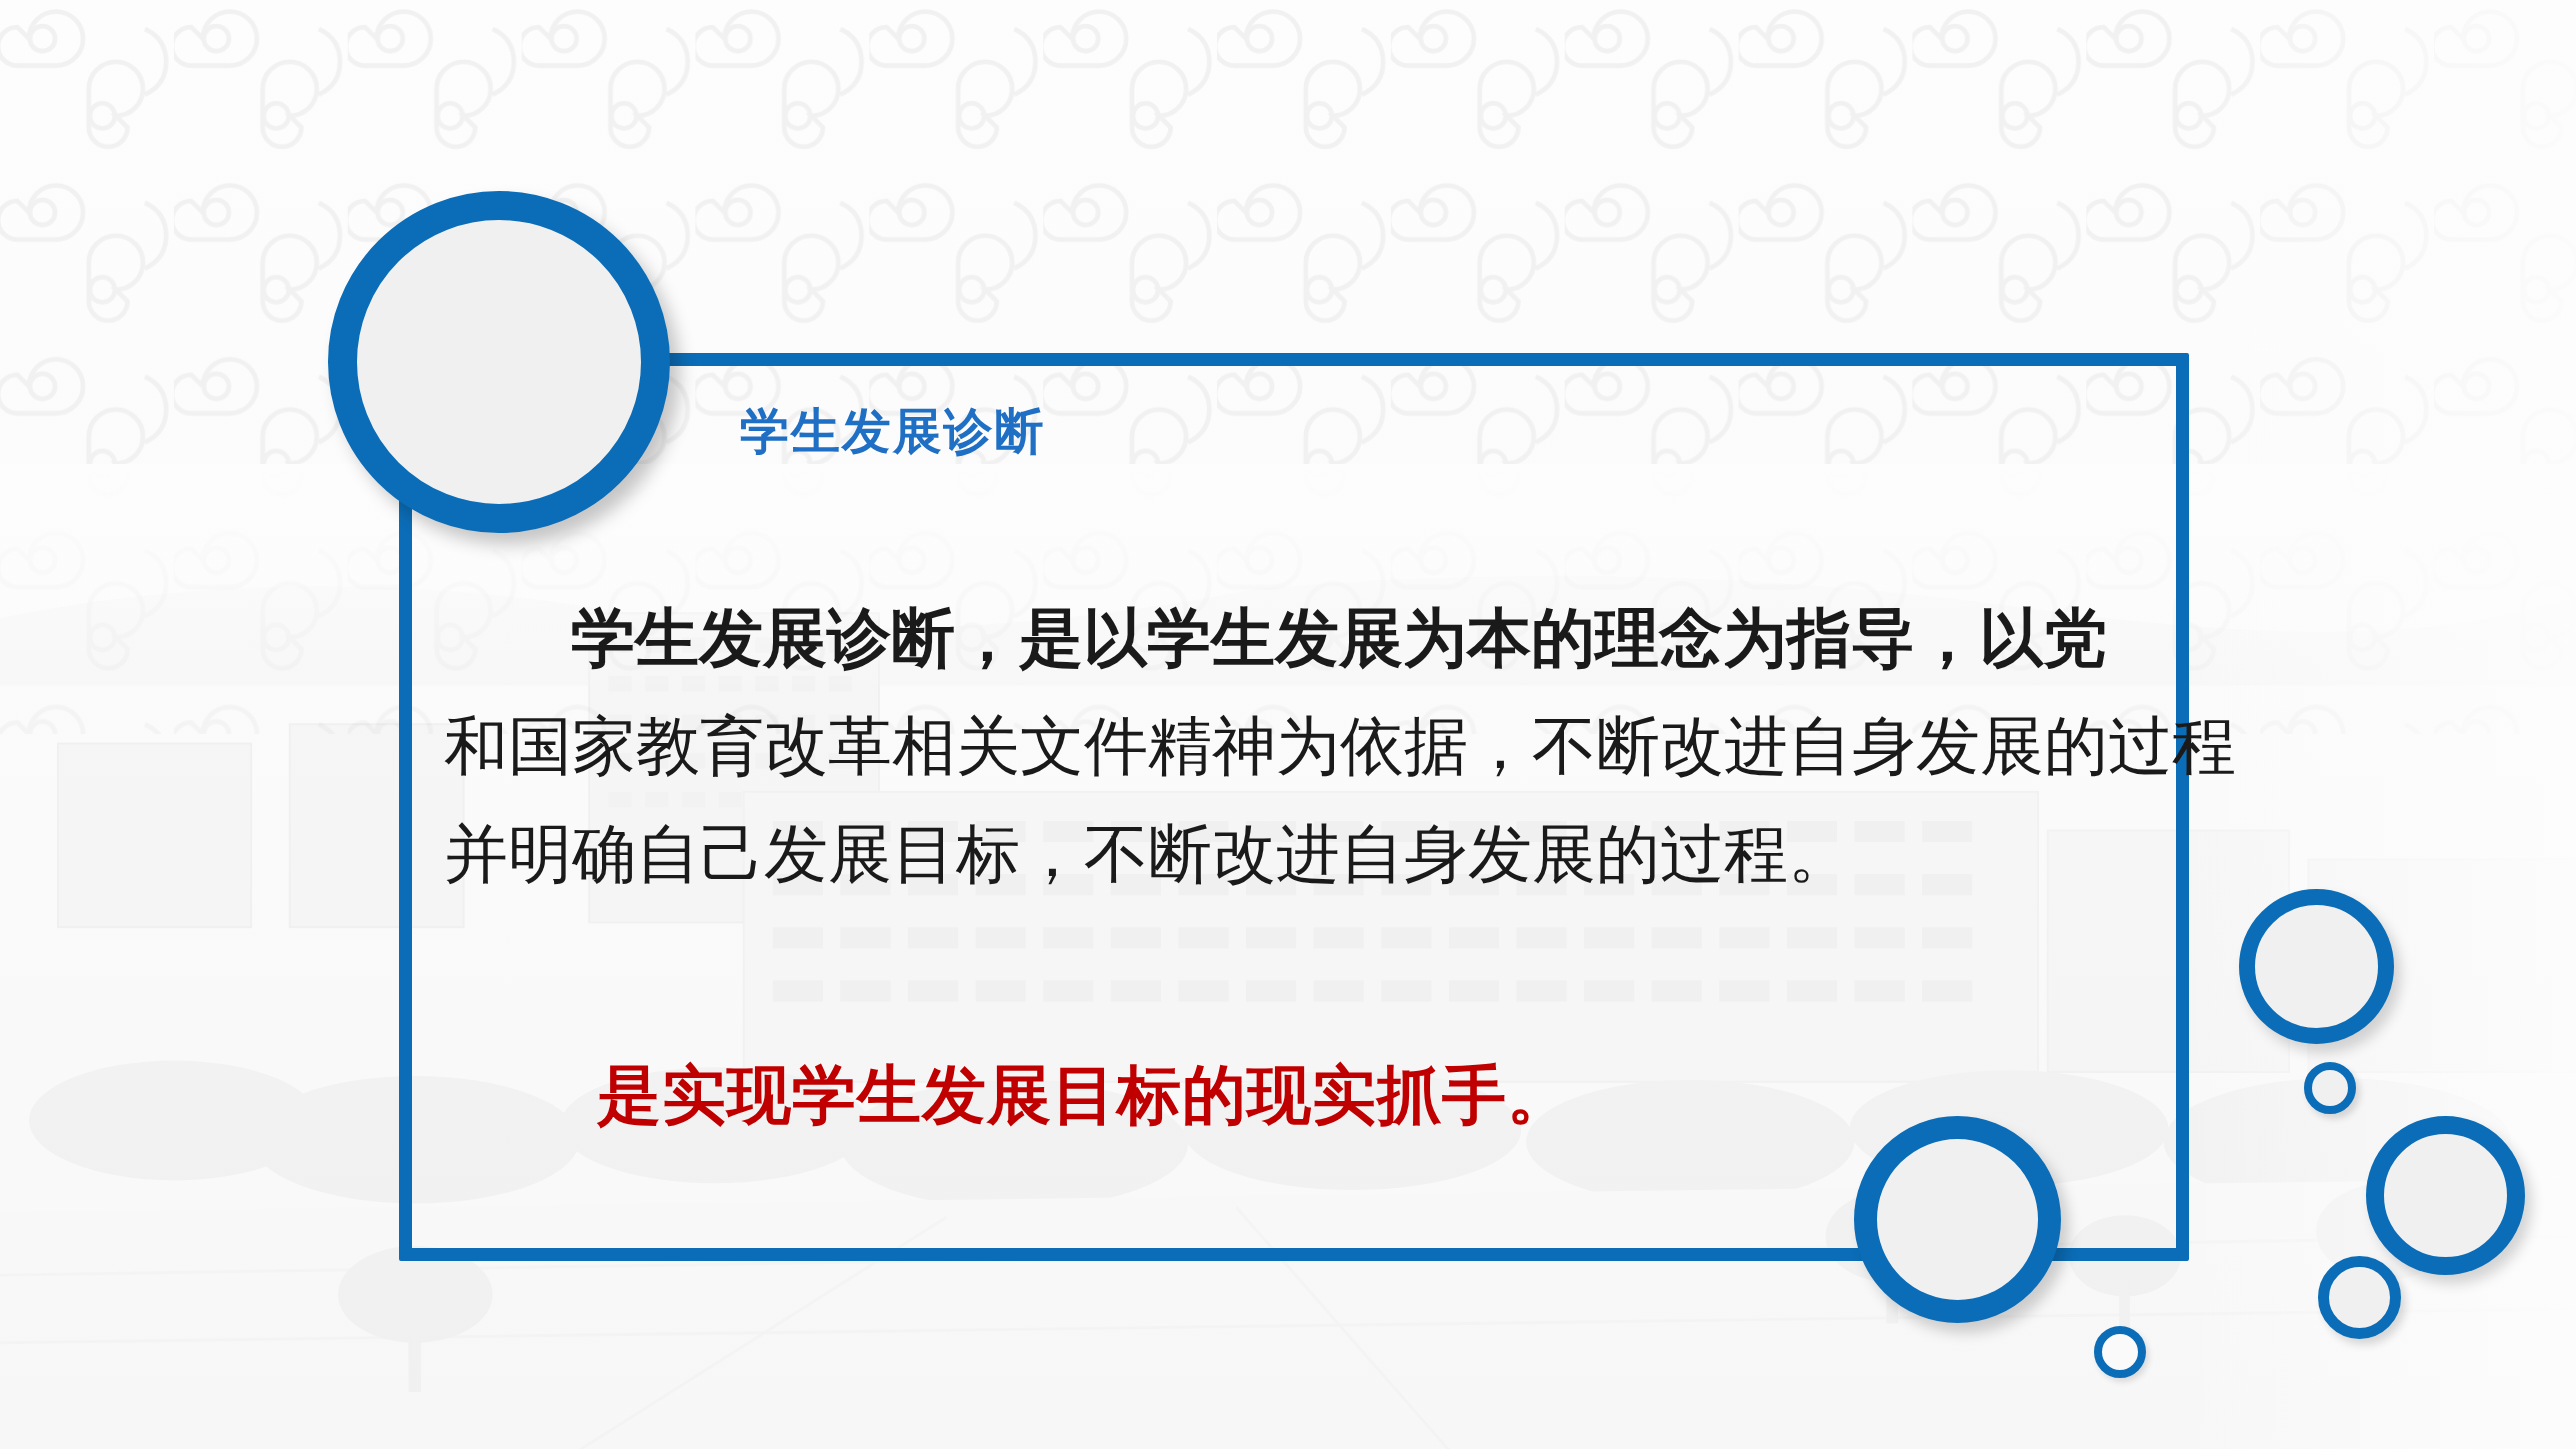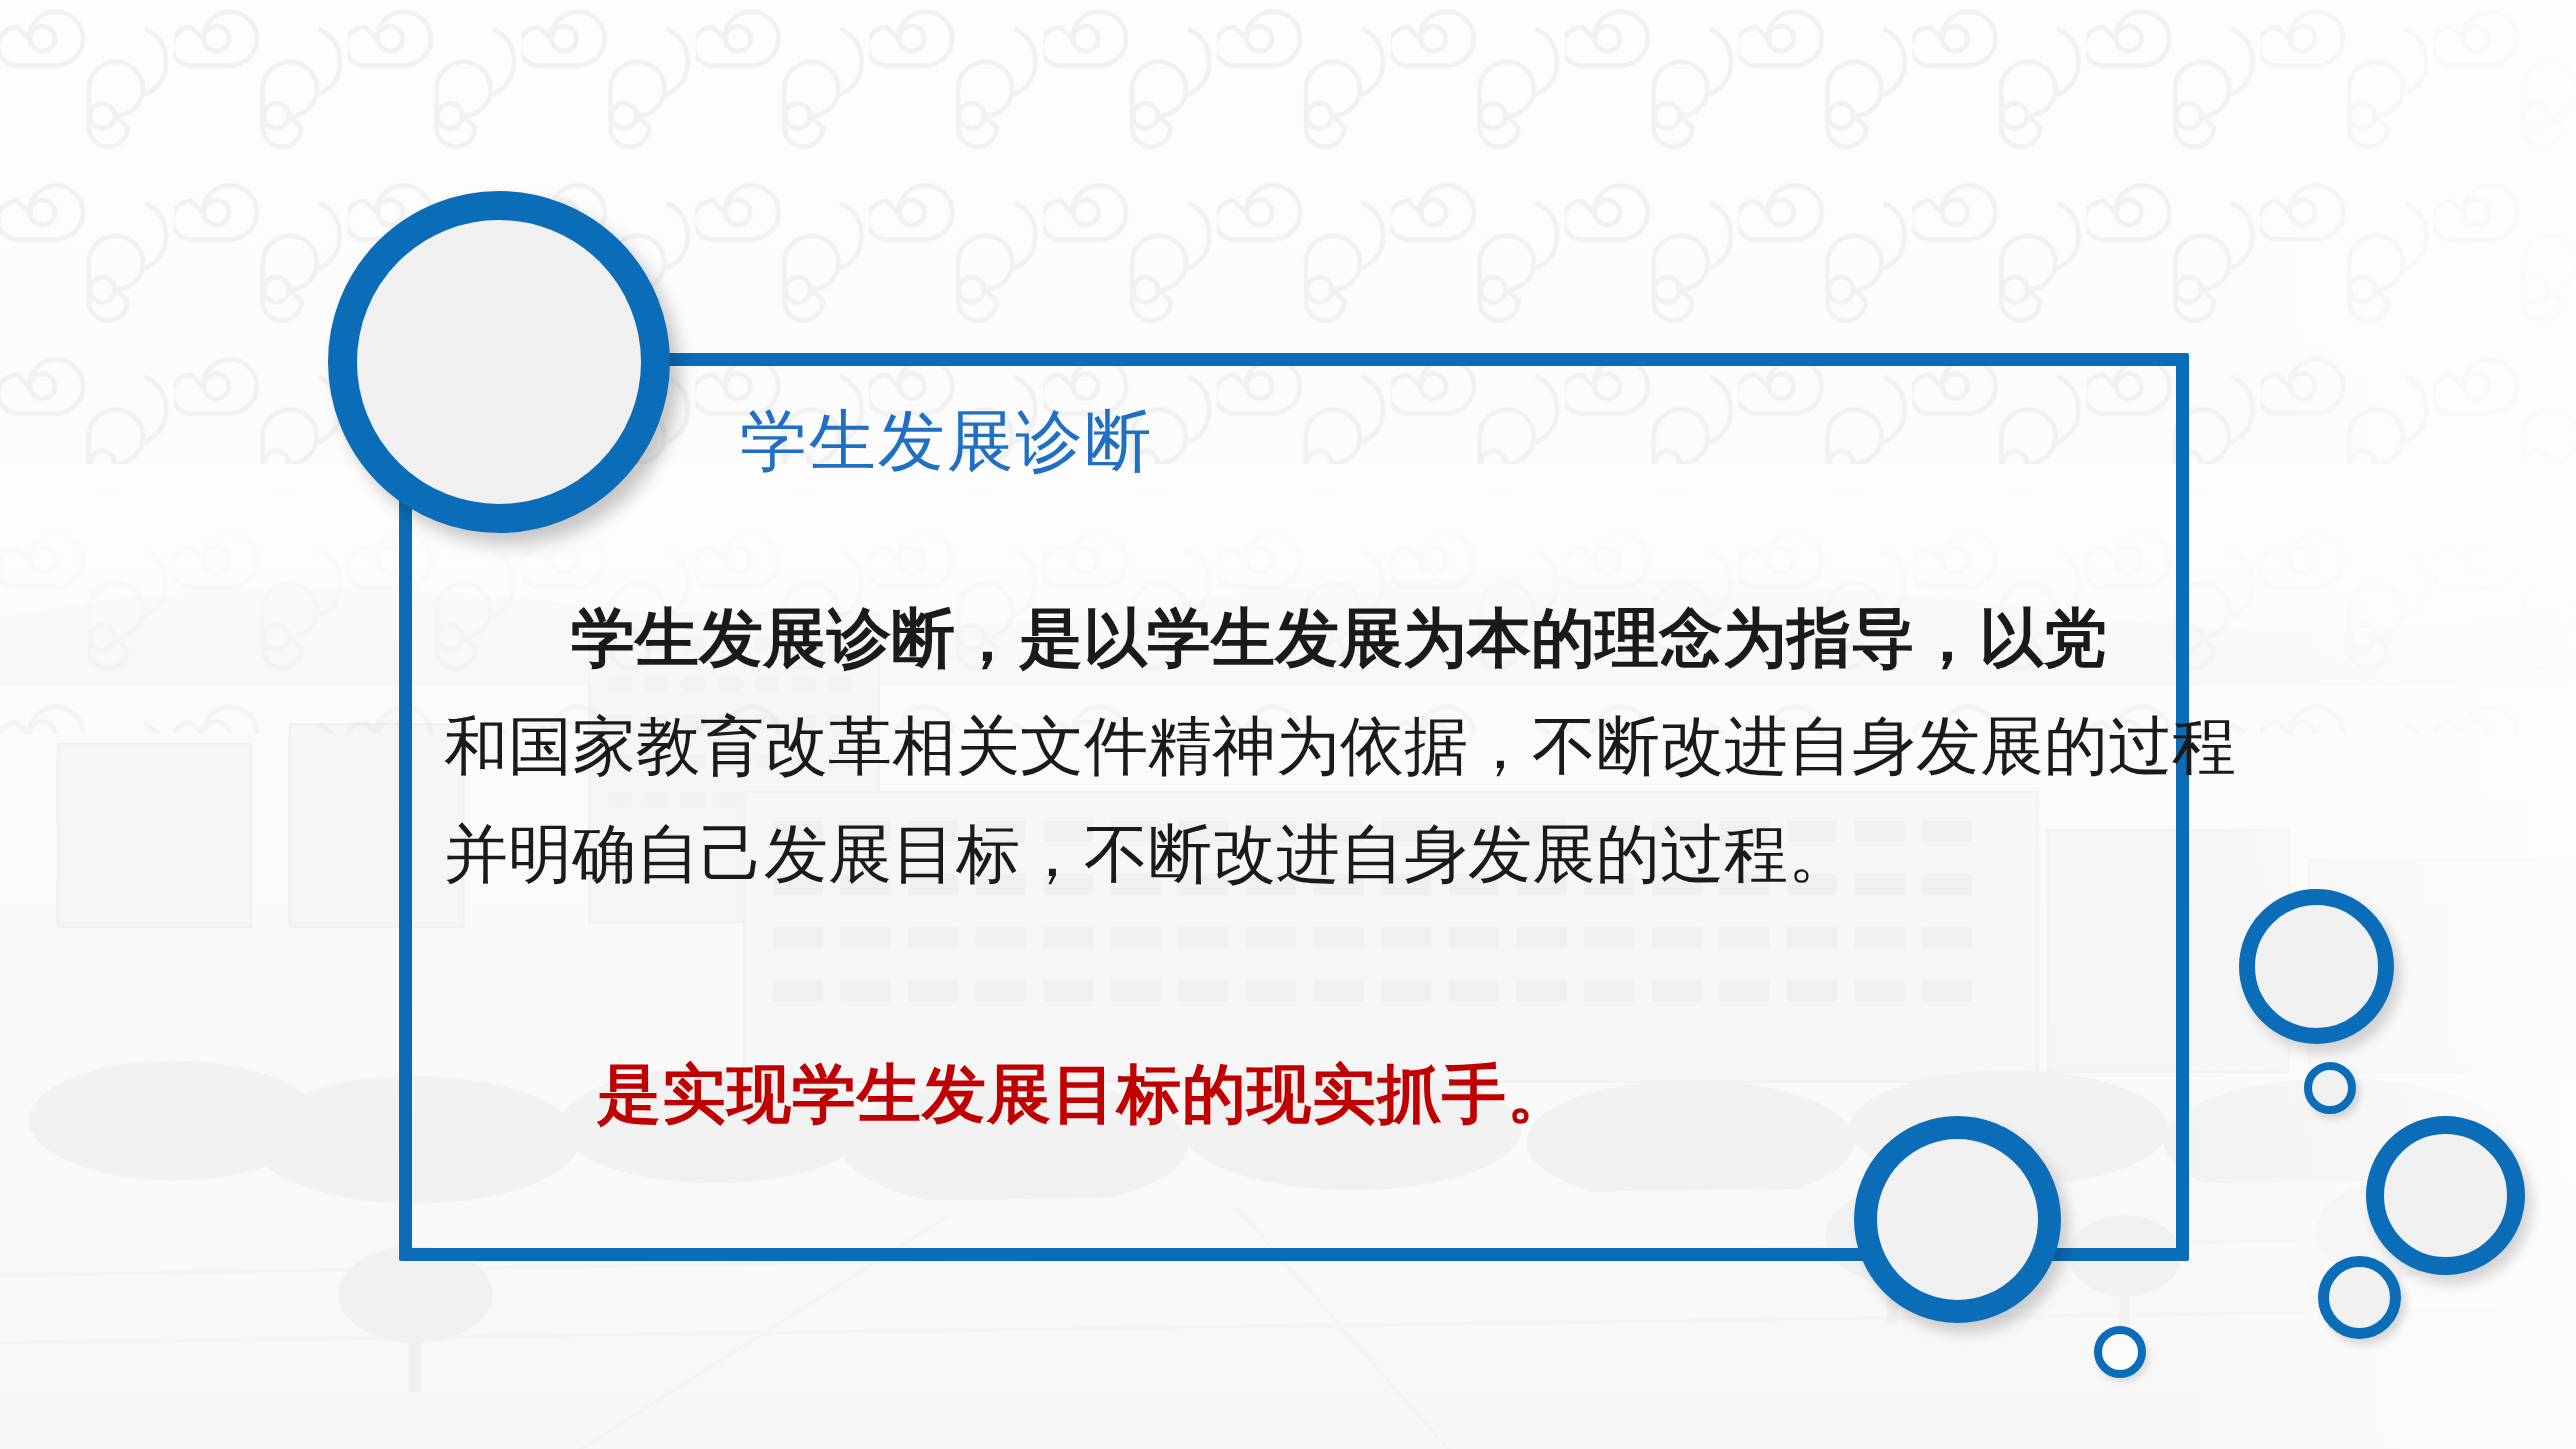--- a/index.html
+++ b/index.html
@@ -117,22 +117,22 @@
     border-width: 8.7px;
     background: rgba(250,250,250,0.9);
     box-shadow: 2.9px 3.9px 6.8px rgba(0,0,0,0.12);
   }
 
   
   .card-title {
     position: absolute;
     left: 740px;
     top: 406px;
-    font-size: 67px;
-    font-weight: normal;
+    font-size: 49px;
+    font-weight: bold;
     color: #1F6FC4;
     letter-spacing: 1.9px;
     white-space: nowrap;
     line-height: 1.05;
   }
 
   .body-text {
     position: absolute;
     left: 444px;
     top: 584px;
@@ -151,21 +151,20 @@
   .highlight-text {
     position: absolute;
     left: 597px;
     top: 1041px;
     font-size: 64px;
     font-weight: bold;
     color: #C00000;
     white-space: nowrap;
     letter-spacing: 1px;
     line-height: 108px;
-    font-family: Liberation Serif, serif;
   }
 </style>
 </head>
 <body>
 
 <div id="slide">
 
   <div class="bg-base"></div>
 
   <svg class="bg-watermark" viewBox="0 0 2667 760" preserveAspectRatio="none" aria-hidden="true">

